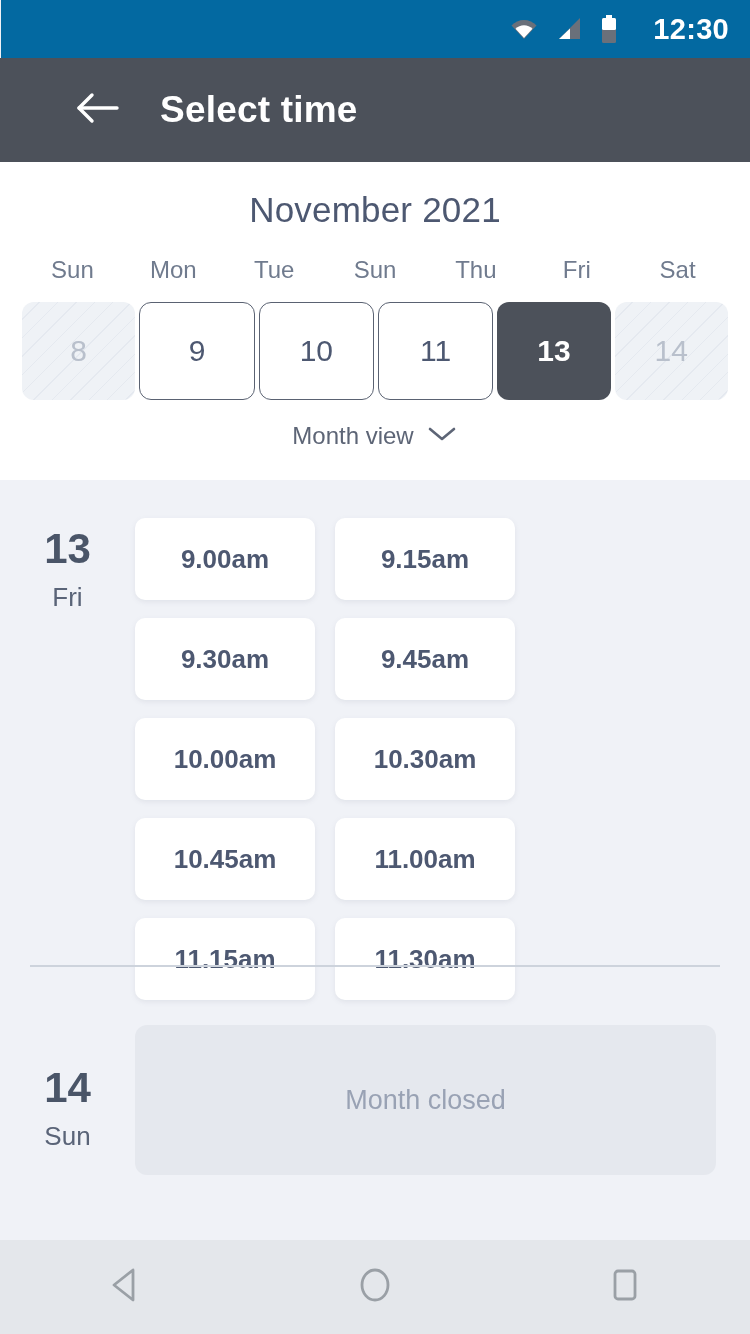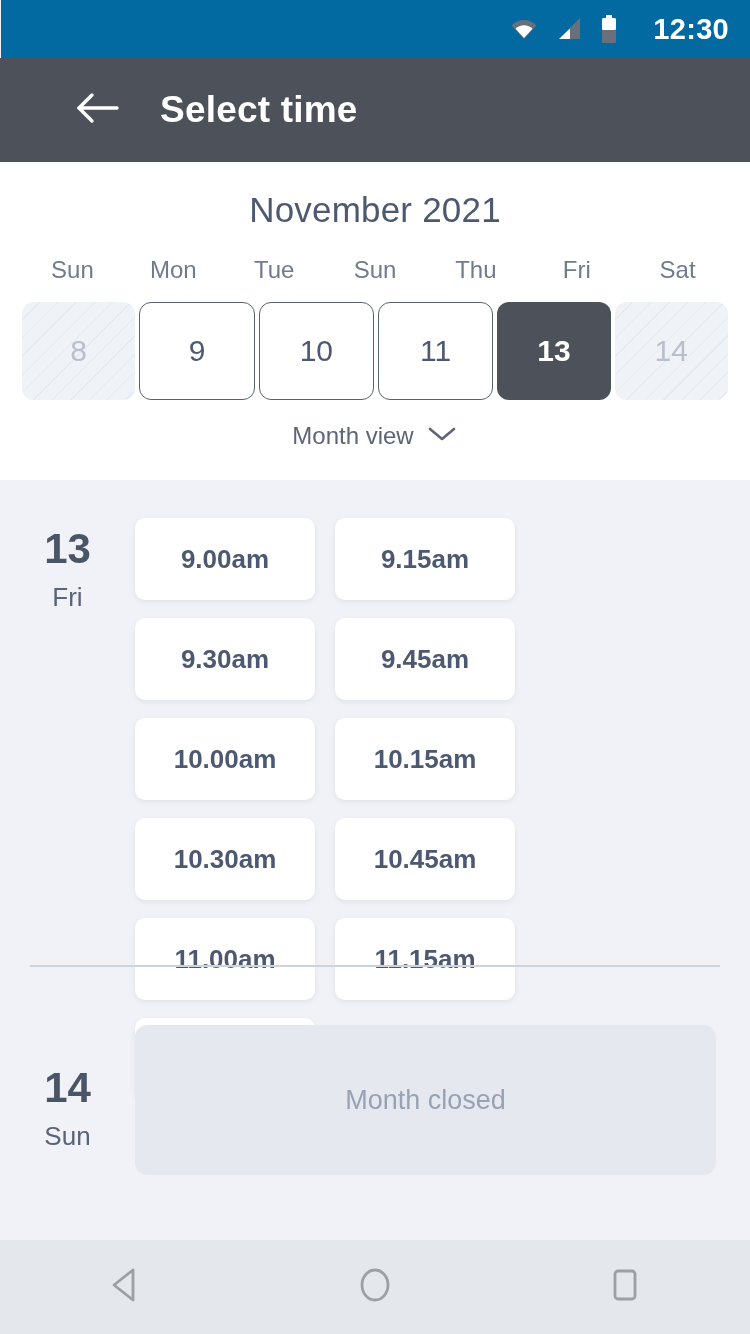--- a/index.html
+++ b/index.html
@@ -222,21 +222,20 @@
       <div class="day-label">
         <div class="dnum">13</div>
         <div class="dname">Fri</div>
       </div>
       <div class="slot-grid">
         <div class="slot-card">9.00am</div>
         <div class="slot-card">9.15am</div>
         <div class="slot-card">9.30am</div>
         <div class="slot-card">9.45am</div>
         <div class="slot-card">10.00am</div>
-        <div class="slot-card">10.15am</div>
         <div class="slot-card">10.30am</div>
         <div class="slot-card">10.45am</div>
         <div class="slot-card">11.00am</div>
         <div class="slot-card">11.15am</div>
         <div class="slot-card">11.30am</div>
       </div>
     </div>
 
     <div class="divider"></div>
 

